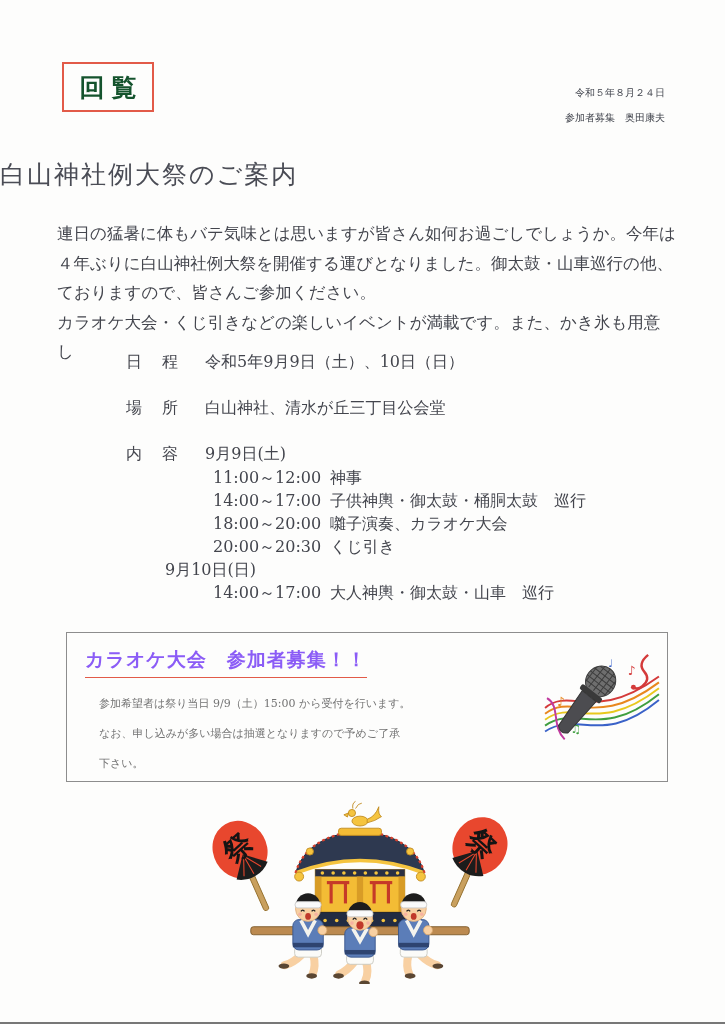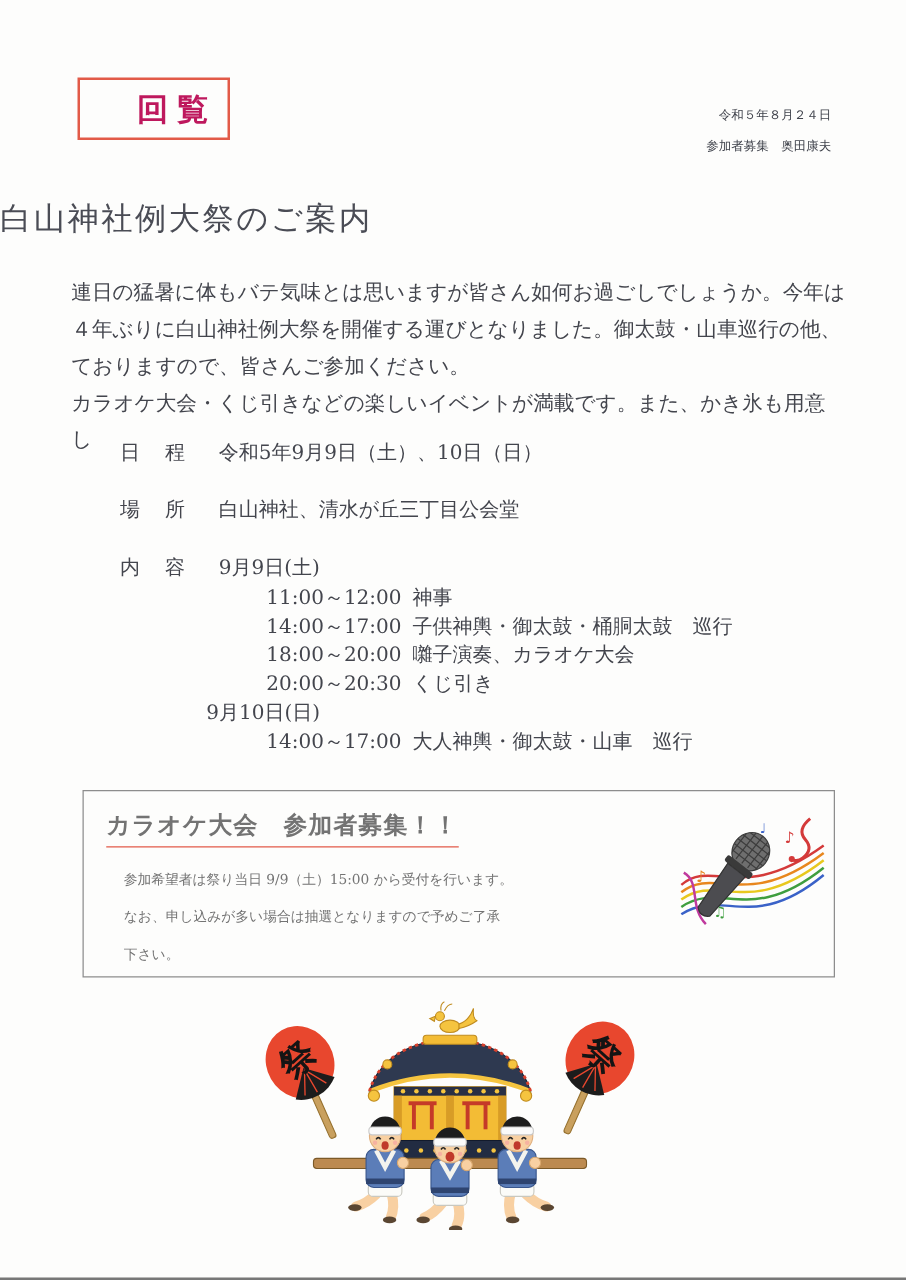--- a/index.html
+++ b/index.html
@@ -10,25 +10,24 @@
     background:#fdfdfc;
     overflow:hidden;
     font-family:"DejaVu Serif","Liberation Serif",serif;
     color:#43454d;
   }
   
   .stamp{
     position:absolute;left:62px;top:62px;
     width:88px;height:46px;
     border:2px solid #e25a48;
-    color:#be185d;
+    color:#14532d;
     display:flex;align-items:center;justify-content:center;
     font-size:25px;letter-spacing:7px;text-indent:7px;
     font-weight:bold;
-    padding-left:30px;
   }
   
   .meta{
     position:absolute;top:80px;right:60px;
     text-align:right;font-size:10px;line-height:25px;
     color:#3f424b;
   }
   
   .doc-title{
     position:absolute;top:158px;left:0;right:0;
@@ -38,38 +37,38 @@
   
   .intro{
     position:absolute;top:219px;left:57px;right:48px;
     font-size:16.5px;line-height:29.5px;color:#43454d;
   }
   
   .schedule{
     position:absolute;top:350px;left:96px;right:40px;
     font-size:16px;color:#43454d;
   }
-  .sched-row{height:24px;line-height:24px;}
+  .sched-row{height:24px;line-height:24px;margin-left:30px;}
   .sched-gap{height:22px;}
   .sched-label{display:inline-block;width:74px;letter-spacing:2px;}
   .event-row{height:23px;line-height:23px;padding-left:117px;}
   .event-time{display:inline-block;width:112px;}
   .day2-head{height:23px;line-height:23px;padding-left:69px;}
   
   .karaoke-box{
     position:absolute;left:66px;top:632px;
     width:600px;height:148px;
     border:1px solid #8d8d8d;
     background:#fdfdfc;
   }
   .karaoke-title{
     margin:14px 0 0 18px;
     display:inline-block;
     font-size:19px;font-weight:bold;
-    color:#737373;
+    color:#8b5cf6;
     border-bottom:1.5px solid #e25a48;
     padding-bottom:4px;letter-spacing:1px;
   }
   .karaoke-body{
     margin:11px 0 0 32px;
     font-size:11px;line-height:30px;color:#737373;
     white-space:nowrap;
   }
   .mic-art{position:absolute;right:6px;top:16px;width:118px;height:108px;}
   

